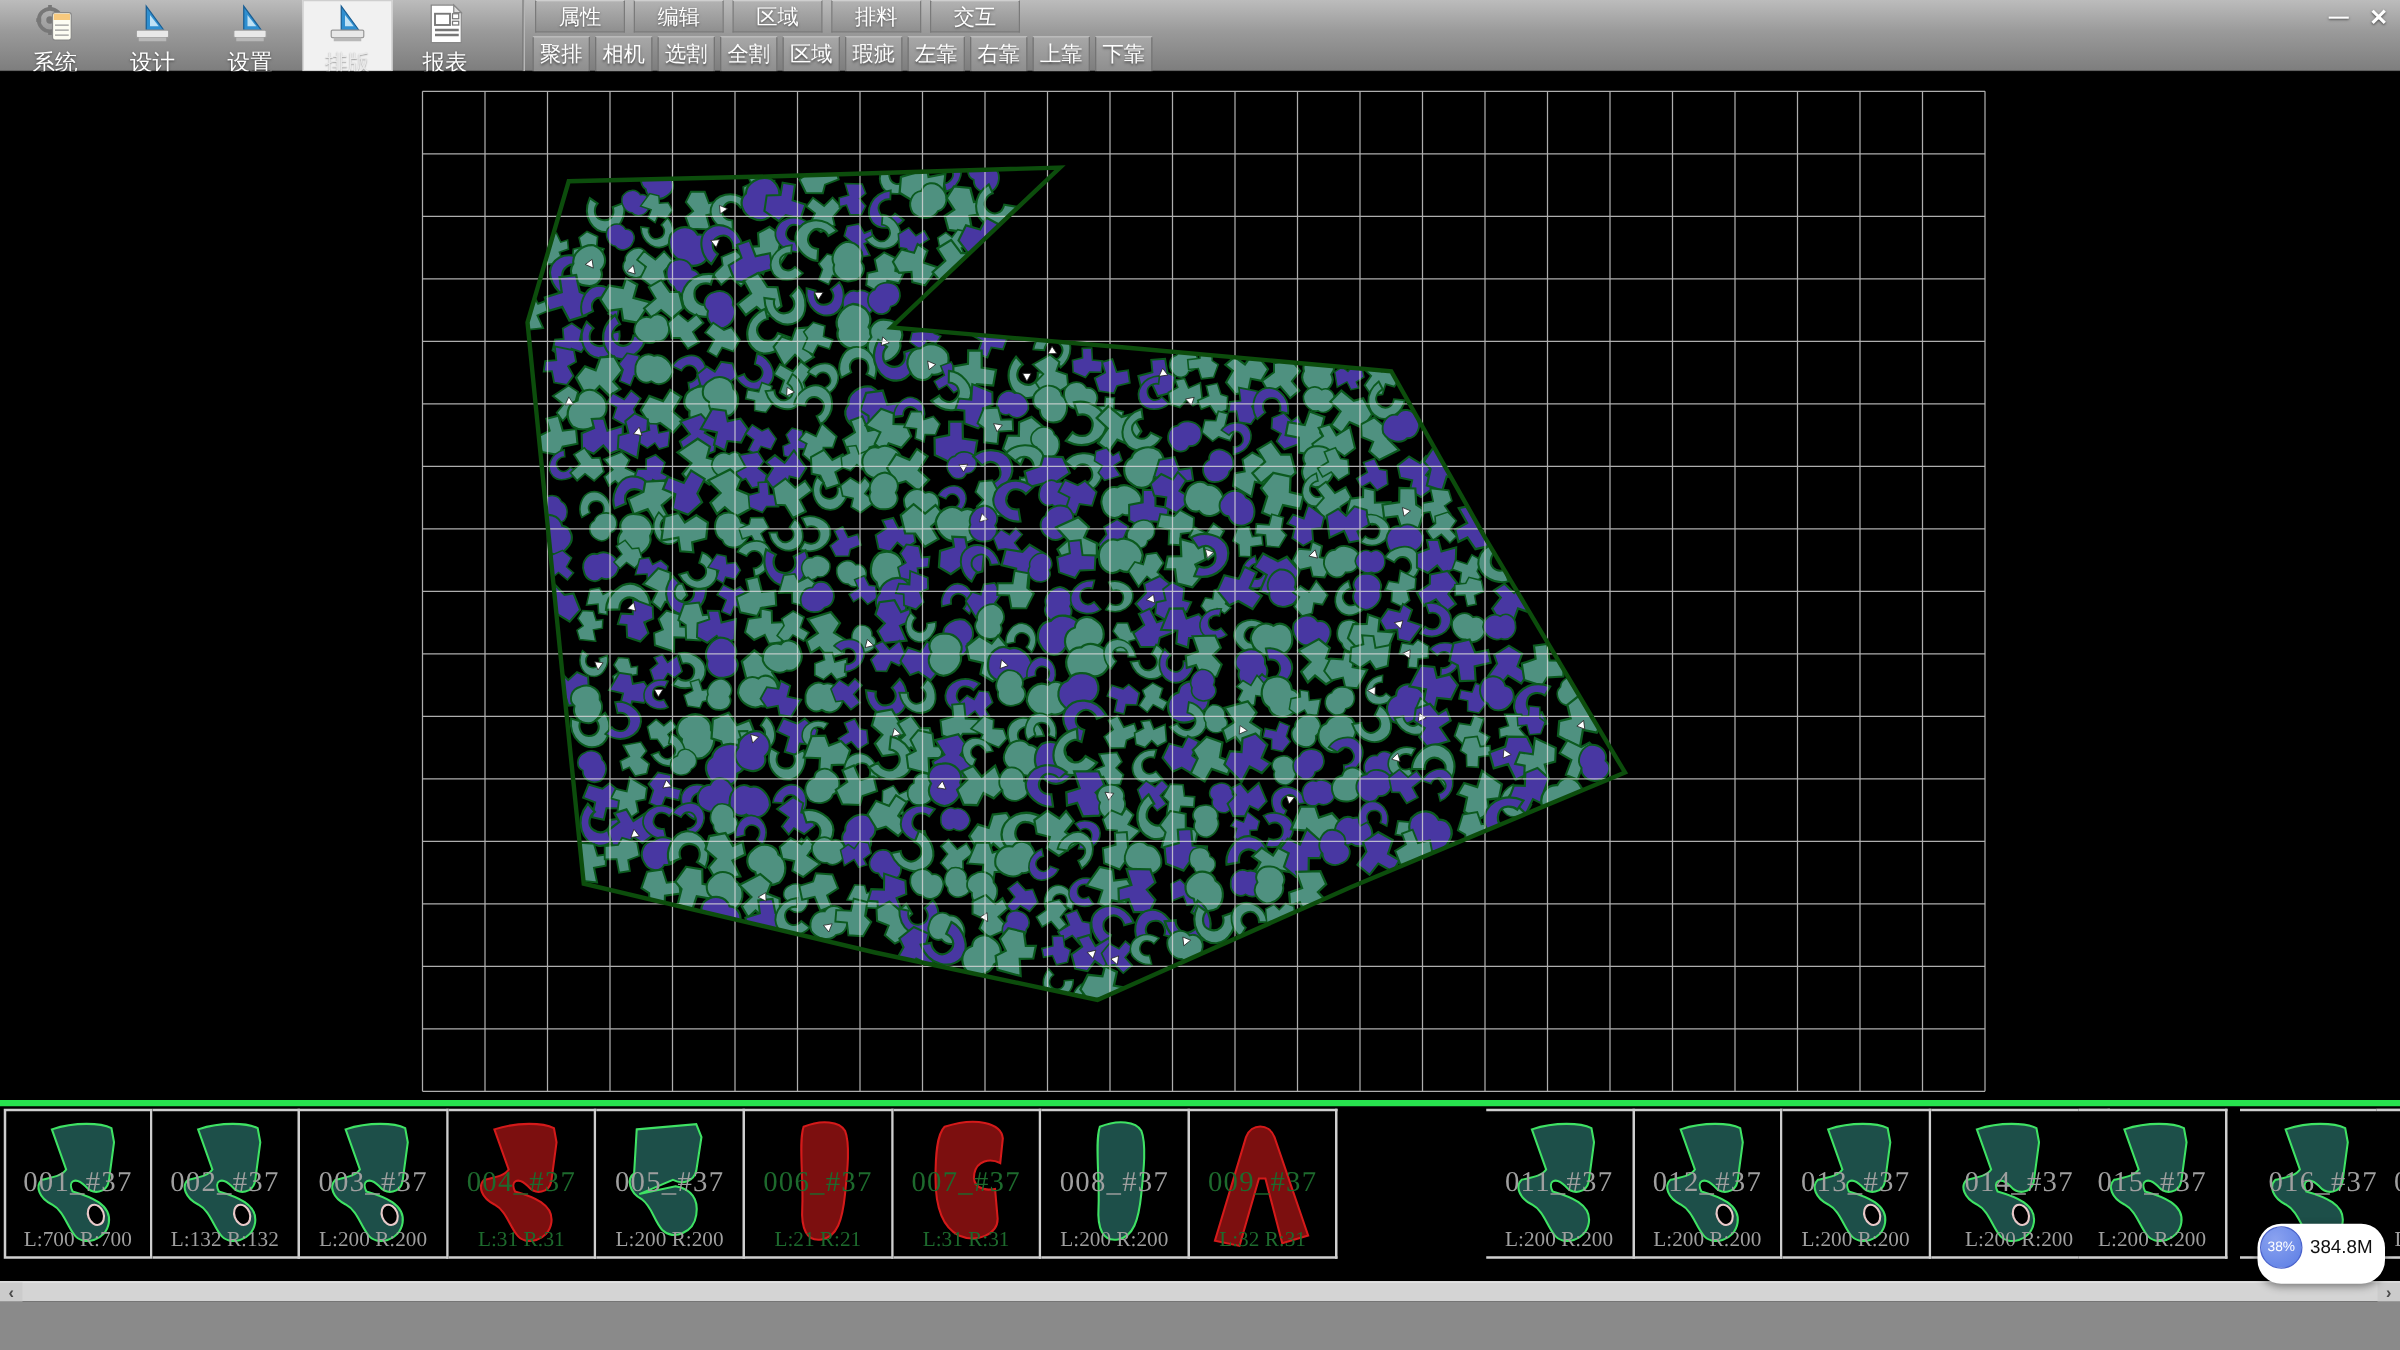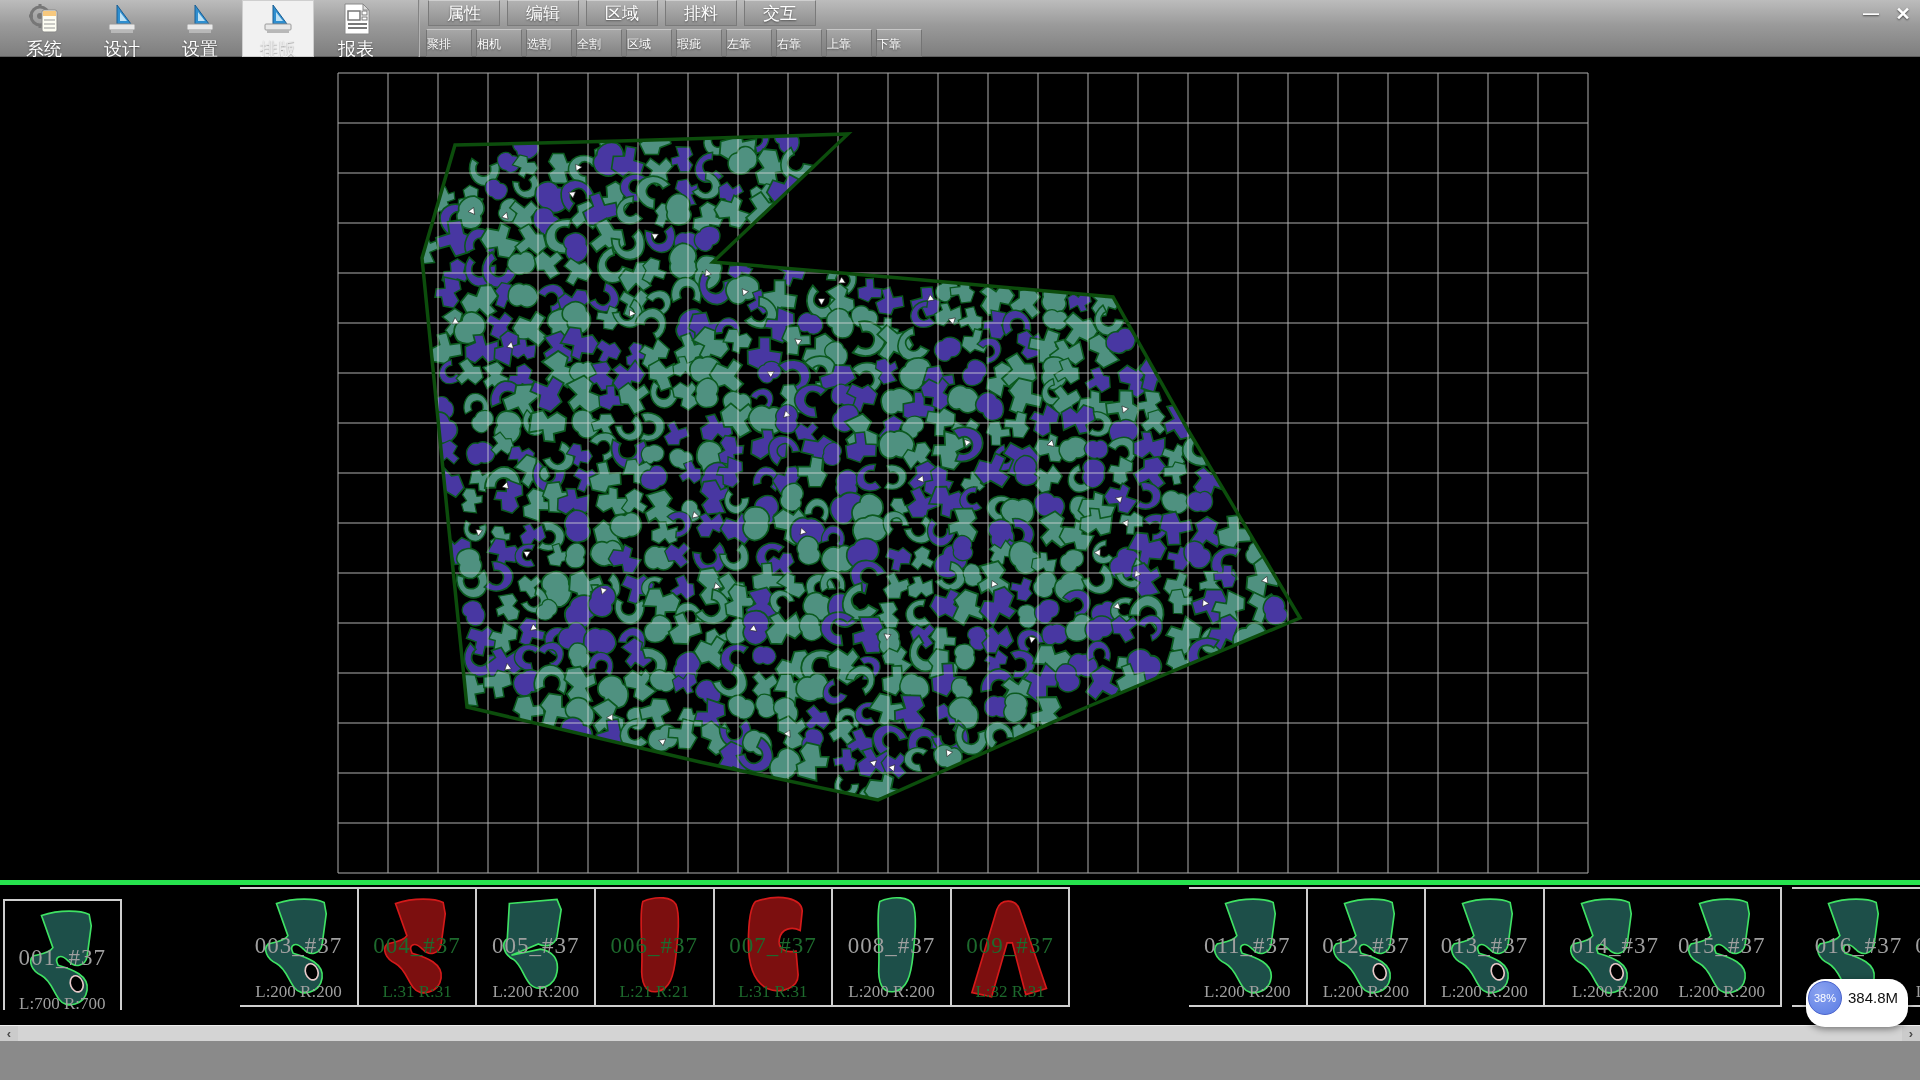--- a/index.html
+++ b/index.html
@@ -20,22 +20,22 @@
   .icon-btn.selected .lbl{color:#e9e9e9;text-shadow:0 1px 1px rgba(0,0,0,.35);}
   .vsep{position:absolute;top:0;height:57px;width:2px;
         background:linear-gradient(90deg,#6c6c6c,#c9c9c9);}
 
   .menurow{position:absolute;top:0;height:27px;}
   .menu-btn{position:absolute;top:0;height:26px;width:72px;text-align:center;line-height:26px;
             font-size:17px;color:#fff;text-shadow:0 1px 2px rgba(0,0,0,.5);
             background:linear-gradient(180deg,#b2b2b2,#8f8f8f);
             border:1px solid #7a7a7a;border-top-color:#cfcfcf;cursor:default;}
   .toolrow{position:absolute;top:28px;height:29px;}
-  .tool-btn{position:absolute;top:1px;height:28px;width:46px;text-align:left;line-height:28px;
-            font-size:12px;color:#fff;text-shadow:0 1px 2px rgba(0,0,0,.5);
+  .tool-btn{position:absolute;top:1px;height:42px;width:46px;text-align:center;line-height:28px;
+            font-size:17px;color:#fff;text-shadow:0 1px 2px rgba(0,0,0,.5);
             background:linear-gradient(180deg,#a7a7a7,#828282);
             border:1px solid #747474;border-top-color:#c6c6c6;cursor:default;}
 
   .winbtn{position:absolute;top:3px;height:22px;text-align:center;line-height:22px;
           color:#fff;font-size:16px;font-weight:bold;text-shadow:0 1px 2px rgba(0,0,0,.6);cursor:default;}
   #btn-min{left:1856px;width:30px;}
   #btn-close{left:1888px;width:30px;font-size:18px;}
 
   
   .canvas{position:absolute;left:0;top:57px;width:1920px;height:823px;background:#000;}
@@ -852,27 +852,35 @@
           <line x1="338" y1="823" x2="1588" y2="823"></line>
           <line x1="338" y1="873" x2="1588" y2="873"></line>
         </g>
         <polygon points="455,145 620,141 848,134 713,262 900,278 1113,297 1188,430 1300,618 1080,710 878,800 700,762 467,707 448,520 422,258" fill="none" stroke="#0c4d0c" stroke-width="3.5"></polygon>
       </svg>
   </div>
 
   <div class="thumbstrip">
     <div class="greenline" style="background: rgb(39, 226, 78);"></div>
     <div class="cells" id="cells">
-        <div class="cell" style="left: 3px; width: 118.6px; margin-top: 12px;">
+        <div class="cell" style="left: 3px; width: 118.6px;">
           <svg width="118.6" height="116" viewBox="0 0 100 112" preserveAspectRatio="xMidYMid meet">
             <path d="M28,14 C46,8 66,9 74,13 L76,24 L72,54 C70,63 60,65 54,58 C46,50 40,54 44,62 C58,66 74,72 72,86 C70,100 52,105 45,95 C39,87 37,77 28,72 C18,67 15,58 20,53 C28,51 36,50 39,45 Z" fill="#1d4f49" stroke="#3fe264" stroke-width="1.6"></path>
             <ellipse cx="62" cy="80" rx="6" ry="8" transform="rotate(-20 62 80)" fill="#000" stroke="#e8c9c9" stroke-width="1.6"></ellipse>
           </svg>
           <div class="num" style="color:#9f9f9f">001_#37</div>
           <div class="lr" style="color:#9f9f9f">L:700 R:700</div>
+        </div>
+        <div class="cell" style="left: 121.6px; width: 118.6px;">
+          <svg width="118.6" height="116" viewBox="0 0 100 112" preserveAspectRatio="xMidYMid meet">
+            <path d="M28,14 C46,8 66,9 74,13 L76,24 L72,54 C70,63 60,65 54,58 C46,50 40,54 44,62 C58,66 74,72 72,86 C70,100 52,105 45,95 C39,87 37,77 28,72 C18,67 15,58 20,53 C28,51 36,50 39,45 Z" fill="#1d4f49" stroke="#3fe264" stroke-width="1.6"></path>
+            <ellipse cx="62" cy="80" rx="6" ry="8" transform="rotate(-20 62 80)" fill="#000" stroke="#e8c9c9" stroke-width="1.6"></ellipse>
+          </svg>
+          <div class="num" style="color:#9f9f9f">002_#37</div>
+          <div class="lr" style="color:#9f9f9f">L:132 R:132</div>
         </div>
         <div class="cell" style="left: 240.2px; width: 118.6px;">
           <svg width="118.6" height="116" viewBox="0 0 100 112" preserveAspectRatio="xMidYMid meet">
             <path d="M28,14 C46,8 66,9 74,13 L76,24 L72,54 C70,63 60,65 54,58 C46,50 40,54 44,62 C58,66 74,72 72,86 C70,100 52,105 45,95 C39,87 37,77 28,72 C18,67 15,58 20,53 C28,51 36,50 39,45 Z" fill="#1d4f49" stroke="#3fe264" stroke-width="1.6"></path>
             <ellipse cx="62" cy="80" rx="6" ry="8" transform="rotate(-20 62 80)" fill="#000" stroke="#e8c9c9" stroke-width="1.6"></ellipse>
           </svg>
           <div class="num" style="color:#9f9f9f">003_#37</div>
           <div class="lr" style="color:#9f9f9f">L:200 R:200</div>
         </div>
         <div class="cell" style="left: 358.8px; width: 118.6px;">

